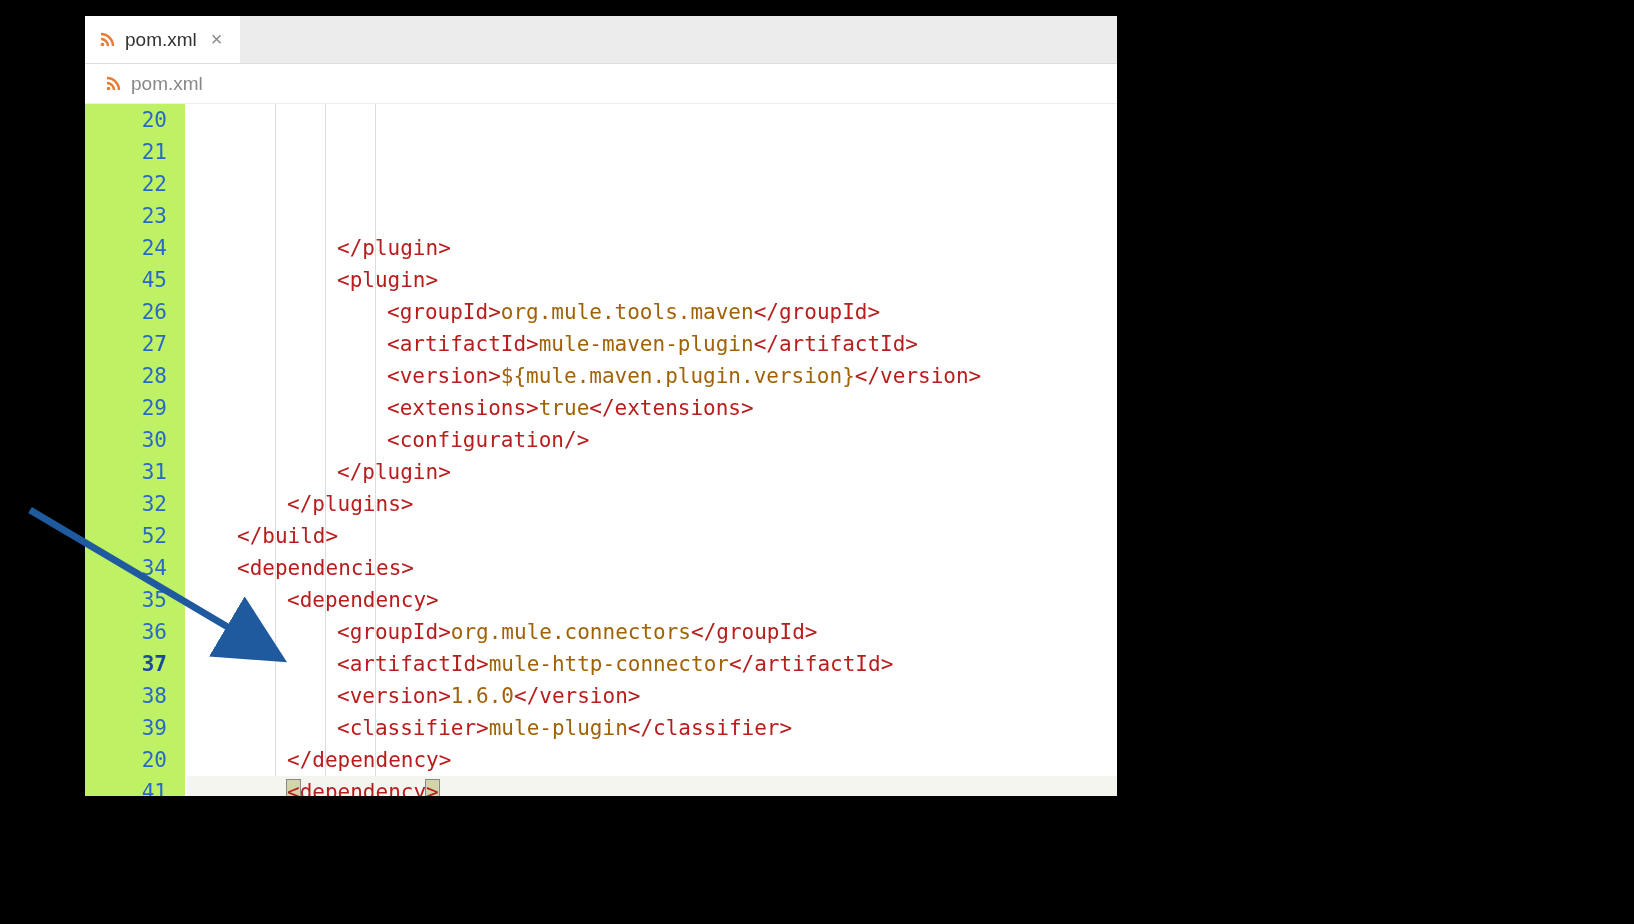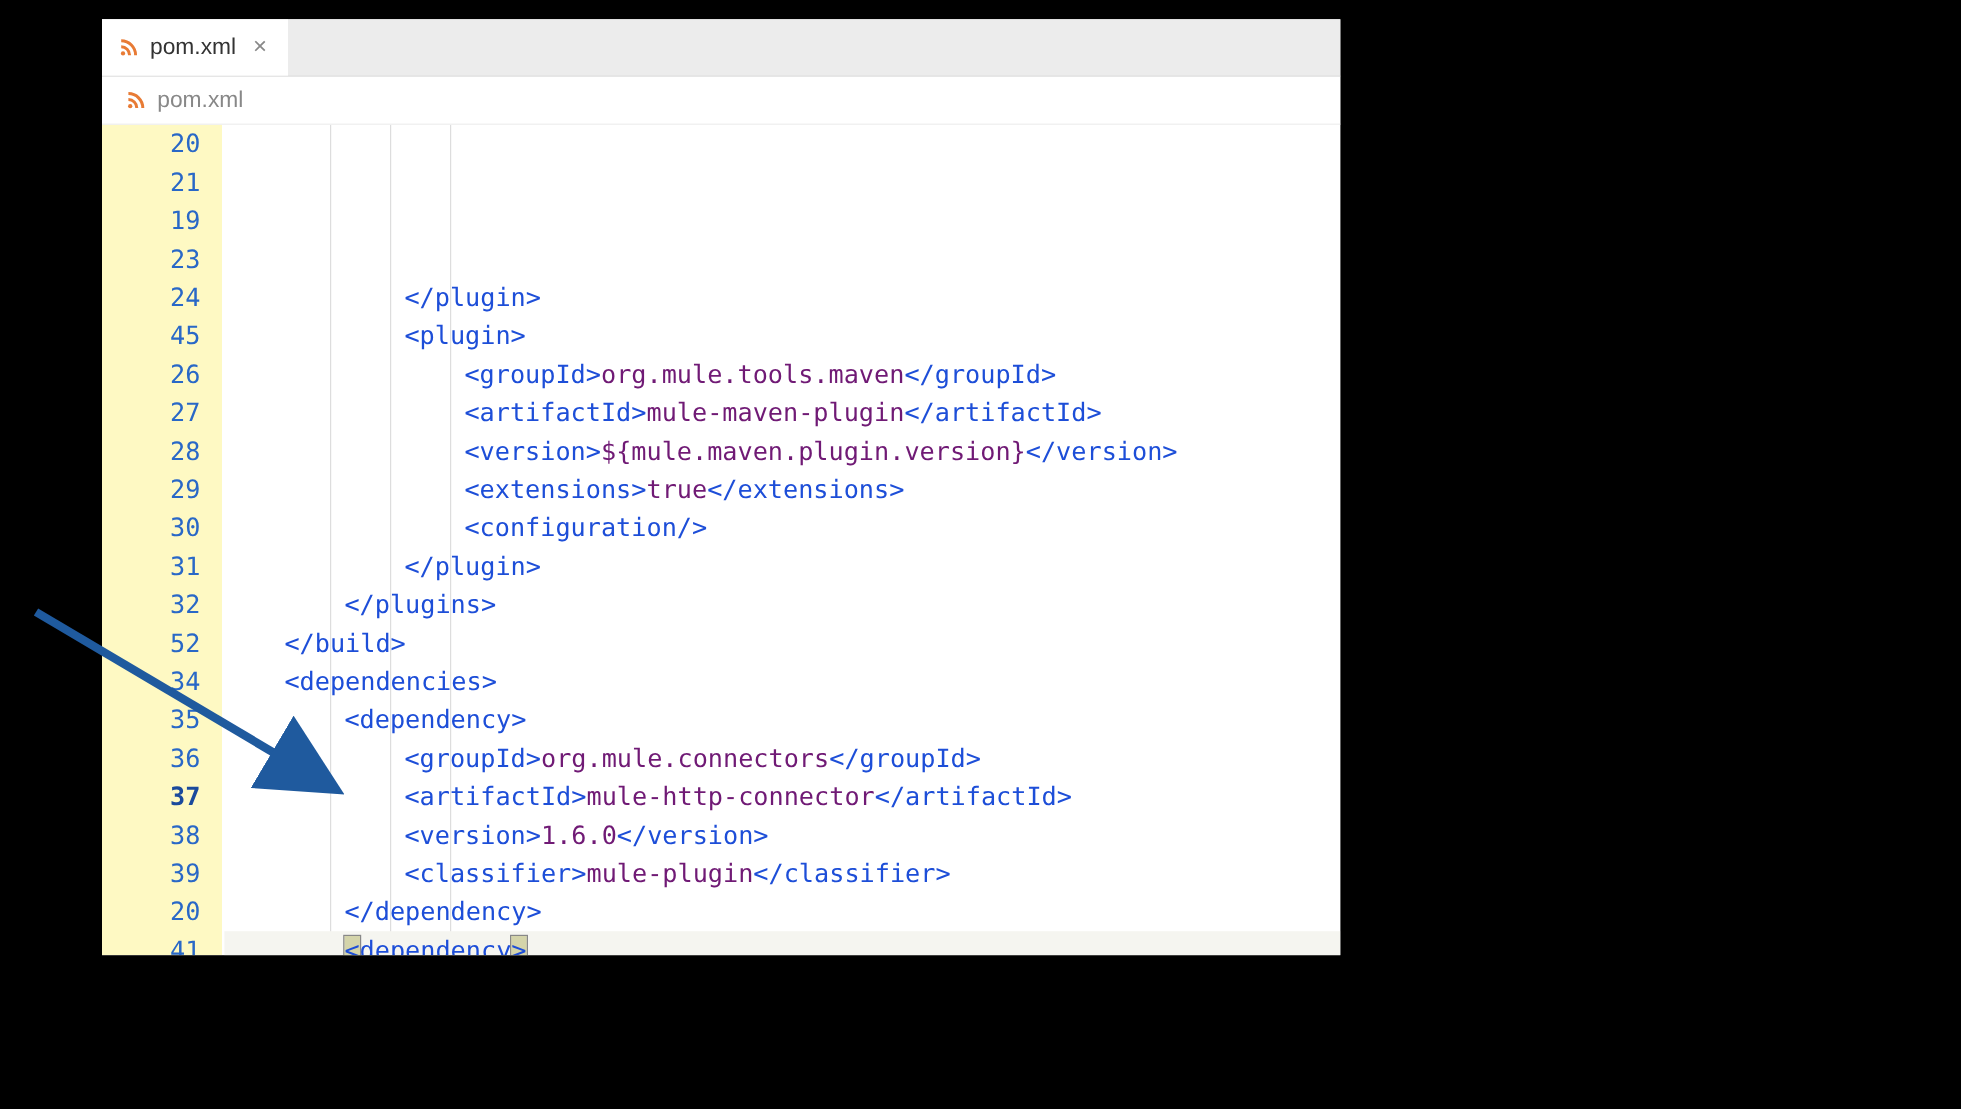--- a/index.html
+++ b/index.html
@@ -69,21 +69,21 @@
       font-family: 'Menlo', 'Consolas', monospace;
       font-size: 21px;
       line-height: 32px;
       overflow: hidden;
     }
     .gutter {
       width: 100px;
       text-align: right;
       padding-right: 18px;
       color: #2968c7;
-      background: #fef9c3;
+      background: #bef264;
       user-select: none;
     }
     .gutter .ln {
       height: 32px;
     }
     .gutter .ln.current {
       font-weight: bold;
       color: #1a4a9c;
       margin-left: 40px;
     }
@@ -93,22 +93,22 @@
       white-space: pre;
       padding-left: 2px;
     }
     .line {
       height: 32px;
       position: relative;
     }
     .line.highlight {
       background: #f5f5f0;
     }
-    .tag { color: #1d4ed8; }
-    .txt { color: #701a75; }
+    .tag { color: #b91c1c; }
+    .txt { color: #a16207; }
     .indent-guide {
       position: absolute;
       top: 0;
       bottom: 0;
       width: 1px;
       background: #ddd;
     }
     .bracket-hl {
       background: #d4d4aa;
       outline: 1px solid #888;
@@ -145,21 +145,21 @@
         <circle cx="3.5" cy="12.5" r="1.8" fill="#e87b35"></circle>
       </svg>
     </span>
     <span>pom.xml</span>
   </div>
 
   <div class="code-area">
     <div class="gutter" id="gutter">
         <div class="ln">20</div>
         <div class="ln">21</div>
-        <div class="ln">19</div>
+        <div class="ln">22</div>
         <div class="ln">23</div>
         <div class="ln">24</div>
         <div class="ln">45</div>
         <div class="ln">26</div>
         <div class="ln">27</div>
         <div class="ln">28</div>
         <div class="ln">29</div>
         <div class="ln">30</div>
         <div class="ln">31</div>
         <div class="ln">32</div>

